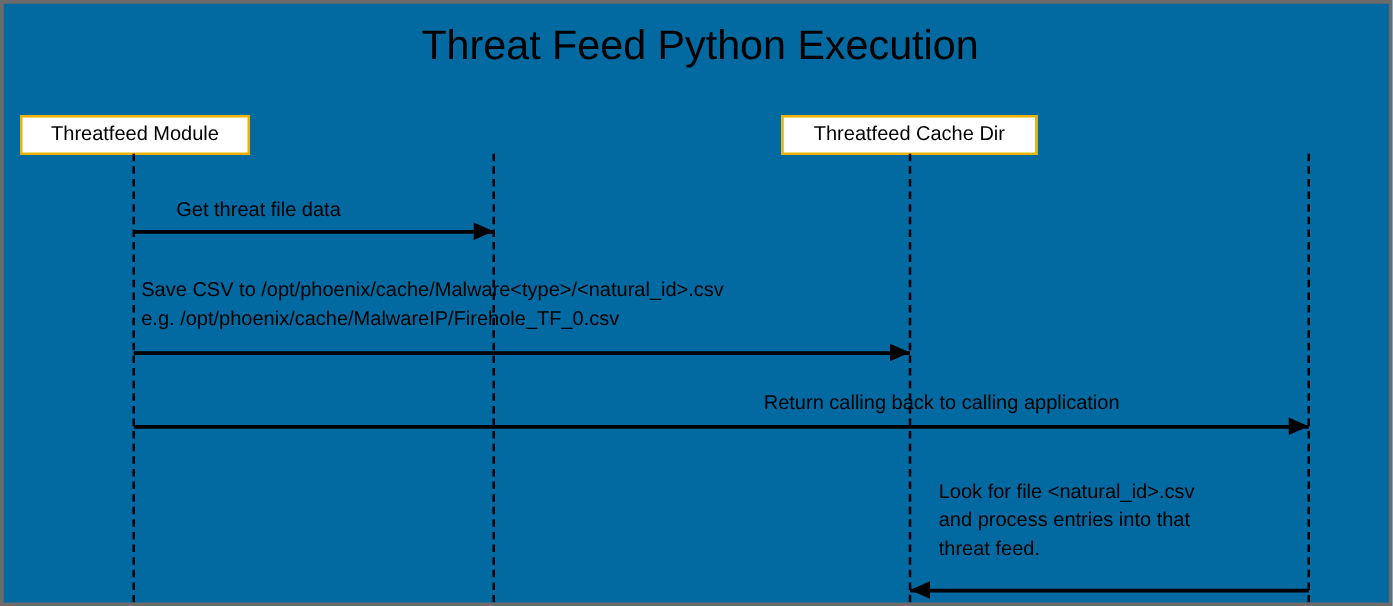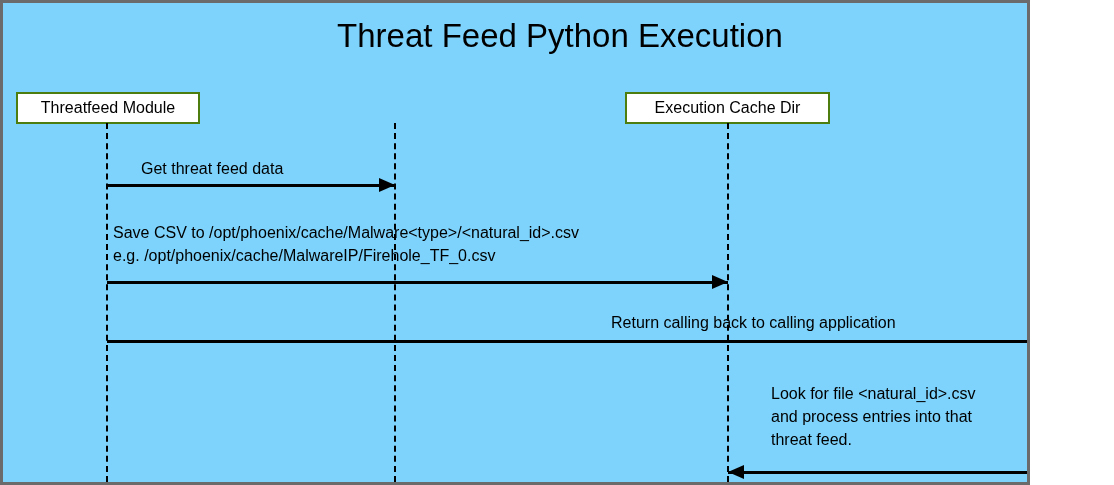--- a/index.html
+++ b/index.html
@@ -2,23 +2,23 @@
 <html><head>
 <meta charset="utf-8">
 <style>
   html, body {
     margin: 0;
     padding: 0;
     background: #ffffff;
   }
   #canvas {
     position: relative;
-    width: 1030px;
+    width: 1114px;
     height: 485px;
-    background: #7dd3fc;
+    background: #0369a1;
     box-sizing: border-box;
     border: 3px solid #6b6b6b;
     overflow: hidden;
     font-family: "Liberation Sans", sans-serif;
     color: #000000;
     text-decoration: underline;
   }
   #diagram-title {
     position: absolute;
     left: 0;
@@ -29,21 +29,21 @@
     font-weight: 400;
     line-height: 40px;
     letter-spacing: 0px;
     white-space: nowrap;
   }
 
   
   .participant {
     position: absolute;
     box-sizing: border-box;
-    border: 2px solid #4d7c0f;
+    border: 2px solid #eab308;
     background: #ffffff;
     height: 32px;
     display: flex;
     align-items: center;
     justify-content: center;
   }
   .participant-label {
     font-size: 16px;
     line-height: 18px;
     white-space: nowrap;
@@ -90,39 +90,39 @@
 <body>
 
 <div id="canvas">
 
   <div id="diagram-title">Threat Feed Python Execution</div>
 
   <div class="participant" id="p0" style="left: 13px; width: 184px; top: 89px;">
     <span class="participant-label">Threatfeed Module</span>
   </div>
   <div class="participant" id="p2" style="left: 622px; width: 205px; top: 89px;">
-    <span class="participant-label">Execution Cache Dir</span>
+    <span class="participant-label">Threatfeed Cache Dir</span>
   </div>
 
   <div class="lifeline" id="ll0" style="left: 103px;"></div>
   <div class="lifeline" id="ll1" style="left: 391px;"></div>
   <div class="lifeline" id="ll2" style="left: 724px;"></div>
   <div class="lifeline" id="ll3" style="left: 1043px;"></div>
 
   <div id="messages-layer">
       <div class="msg-line" style="left: 104px; width: 288px; top: 181px;"></div>
       <div class="arrow-head right" style="top: 175px; left: 376px;"></div>
-      <div class="msg-label" style="left: 138px; top: 154px;">Get threat feed data</div>
+      <div class="msg-label" style="left: 138px; top: 154px;">Get threat file data</div>
       <div class="msg-line" style="left: 104px; width: 621px; top: 278px;"></div>
       <div class="arrow-head right" style="top: 272px; left: 709px;"></div>
       <div class="msg-label" style="left: 110px; top: 218px;">Save CSV to /opt/phoenix/cache/Malware&lt;type&gt;/&lt;natural_id&gt;.csv
 e.g. /opt/phoenix/cache/MalwareIP/Firehole_TF_0.csv</div>
       <div class="msg-line" style="left: 104px; width: 940px; top: 337px;"></div>
       <div class="arrow-head right" style="top: 331px; left: 1028px;"></div>
       <div class="msg-label" style="left: 608px; top: 308px;">Return calling back to calling application</div>
       <div class="msg-line" style="left: 725px; width: 319px; top: 468px;"></div>
       <div class="arrow-head left" style="top: 462px; left: 725px;"></div>
-      <div class="msg-label" style="left: 768px; top: 379px;">Look for file &lt;natural_id&gt;.csv
+      <div class="msg-label" style="left: 748px; top: 379px;">Look for file &lt;natural_id&gt;.csv
 and process entries into that
 threat feed.</div>
     </div>
 
 </div>
 
 </body></html>

